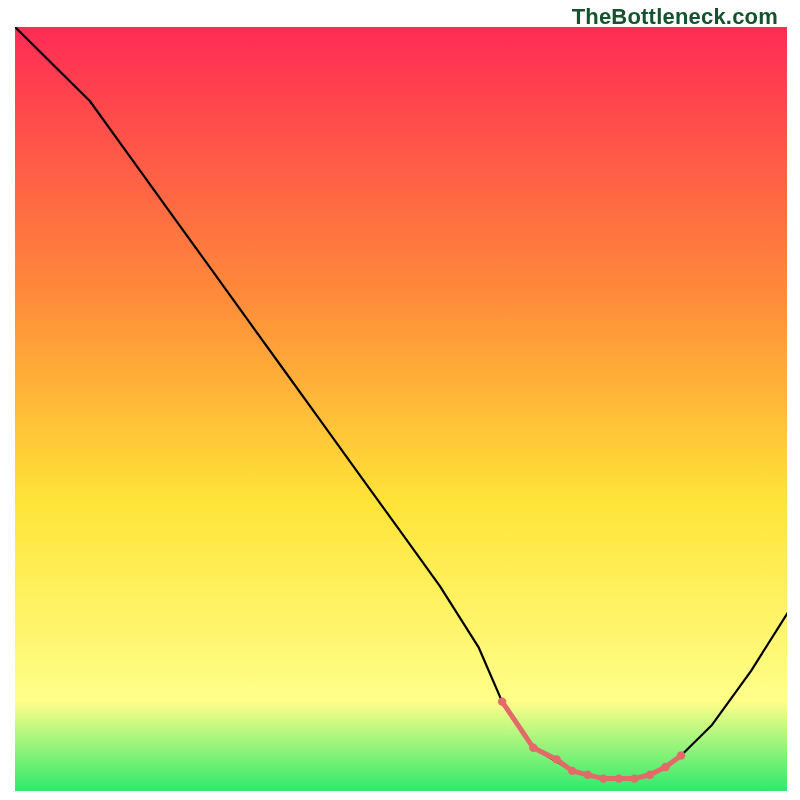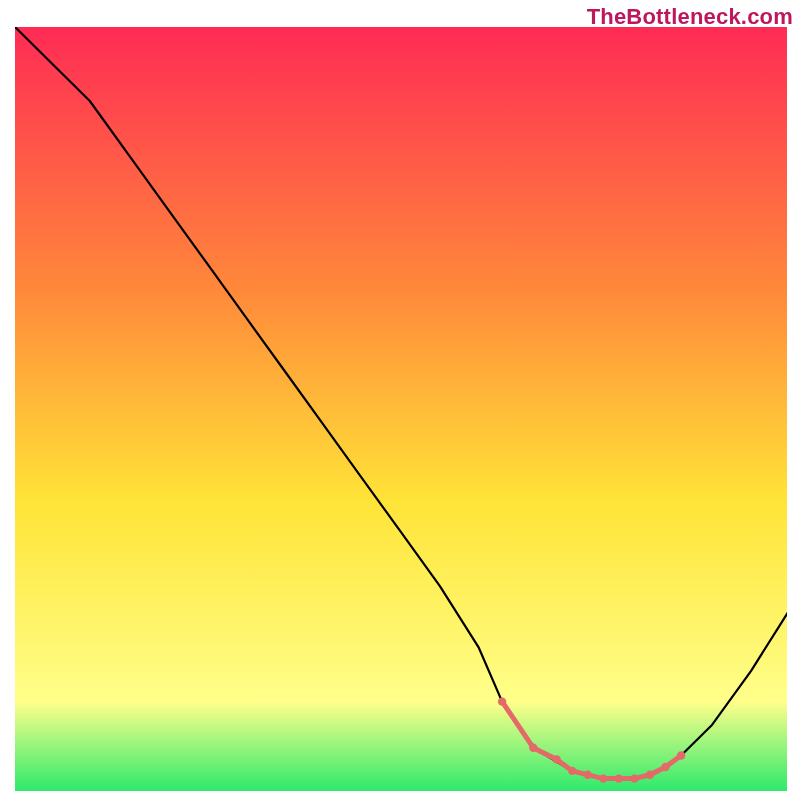--- a/index.html
+++ b/index.html
@@ -12,24 +12,24 @@
     overflow: hidden;
   }
   .stage {
     position: relative;
     width: 800px;
     height: 800px;
   }
   .watermark {
     position: absolute;
     top: 4px;
-    right: 7px;
+    right: 22px;
     font-size: 22px;
     font-weight: 600;
-    color: #be185d;
+    color: #14532d;
     letter-spacing: 0.2px;
     z-index: 20;
   }
   svg.plot {
     position: absolute;
     left: 12px;
     top: 24px;
     width: 778px;
     height: 770px;
     display: block;

